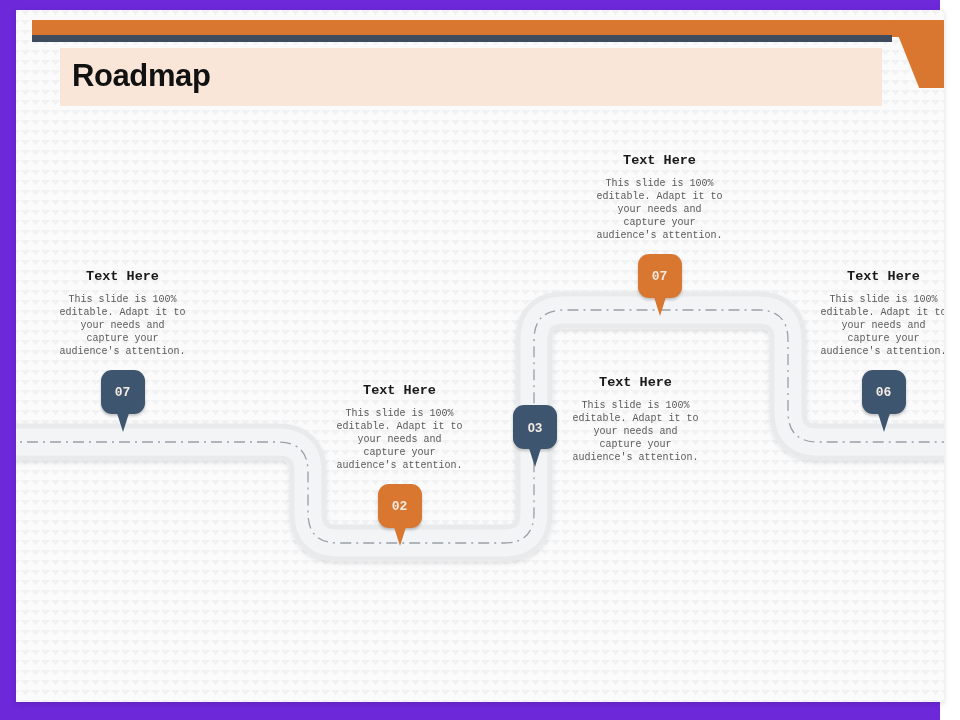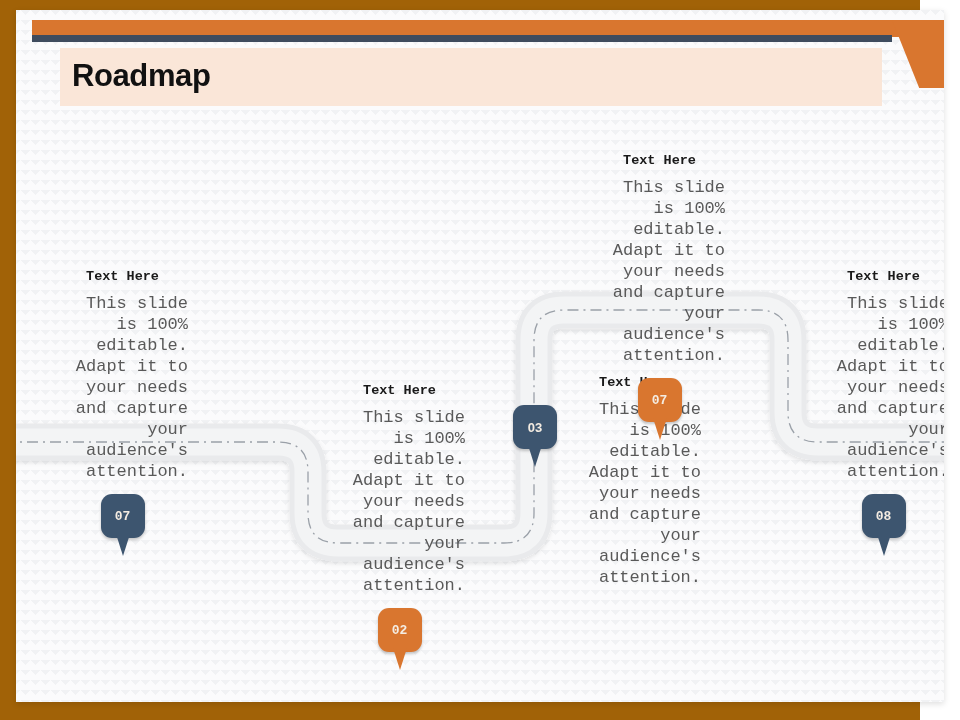--- a/index.html
+++ b/index.html
@@ -12,21 +12,22 @@
     height: 720px;
     font-family: "Liberation Sans", sans-serif;
     overflow: hidden;
   }
 
   #slide {
     position: absolute;
     left: 0; top: 0;
     width: 920px;
     height: 720px;
-    background: #a16207;
+    background: #6d28d9;
+    padding-left: 20px;
   }
 
   
   .canvas {
     position: absolute;
     left: 16px;
     top: 10px;
     width: 928px;
     height: 692px;
     background-color: #fbfbfc;
@@ -104,24 +105,23 @@
     text-align: center;
     font-family: Liberation Mono, monospace;
   }
   .ms-title {
     font-size: 13.5px;
     font-weight: bold;
     color: #1a1a1a;
     margin-bottom: 9px;
   }
   .ms-body {
-    font-size: 17px;
-    line-height: 21px;
+    font-size: 10px;
+    line-height: 13px;
     color: #595959;
-    text-align: right;
   }
 
   .pin {
     position: relative;
     width: 44px;
     height: 44px;
     margin: 12px auto 0 auto;
   }
   .pin-box {
     position: absolute;
@@ -280,19 +280,19 @@
       <div class="pin orange">
         <div class="pin-box">07</div>
         <div class="pin-tail"></div>
       </div>
     </div>
 
     <div class="milestone" id="ms-05">
       <div class="ms-title">Text Here</div>
       <div class="ms-body">This slide is 100% editable. Adapt it to your needs and capture your audience's attention.</div>
       <div class="pin navy">
-        <div class="pin-box">08</div>
+        <div class="pin-box">06</div>
         <div class="pin-tail"></div>
       </div>
     </div>
 
   </div>
 </div>
 
 </body></html>

